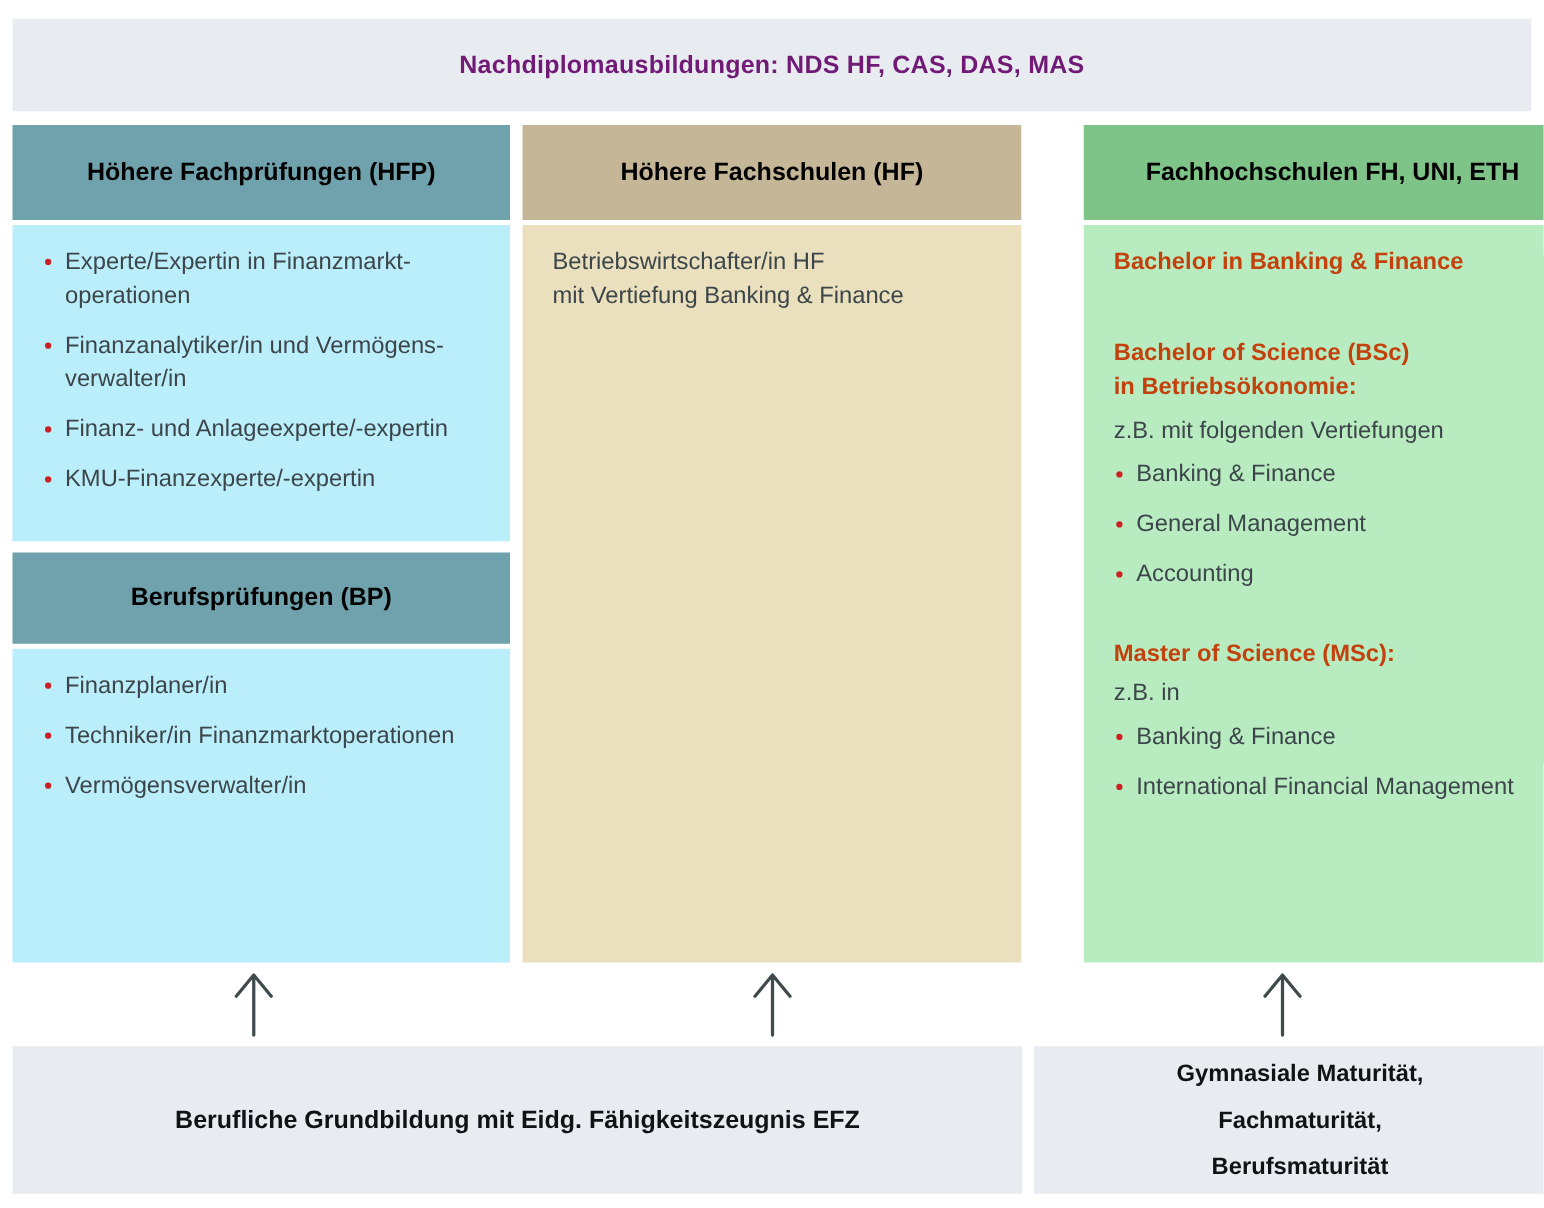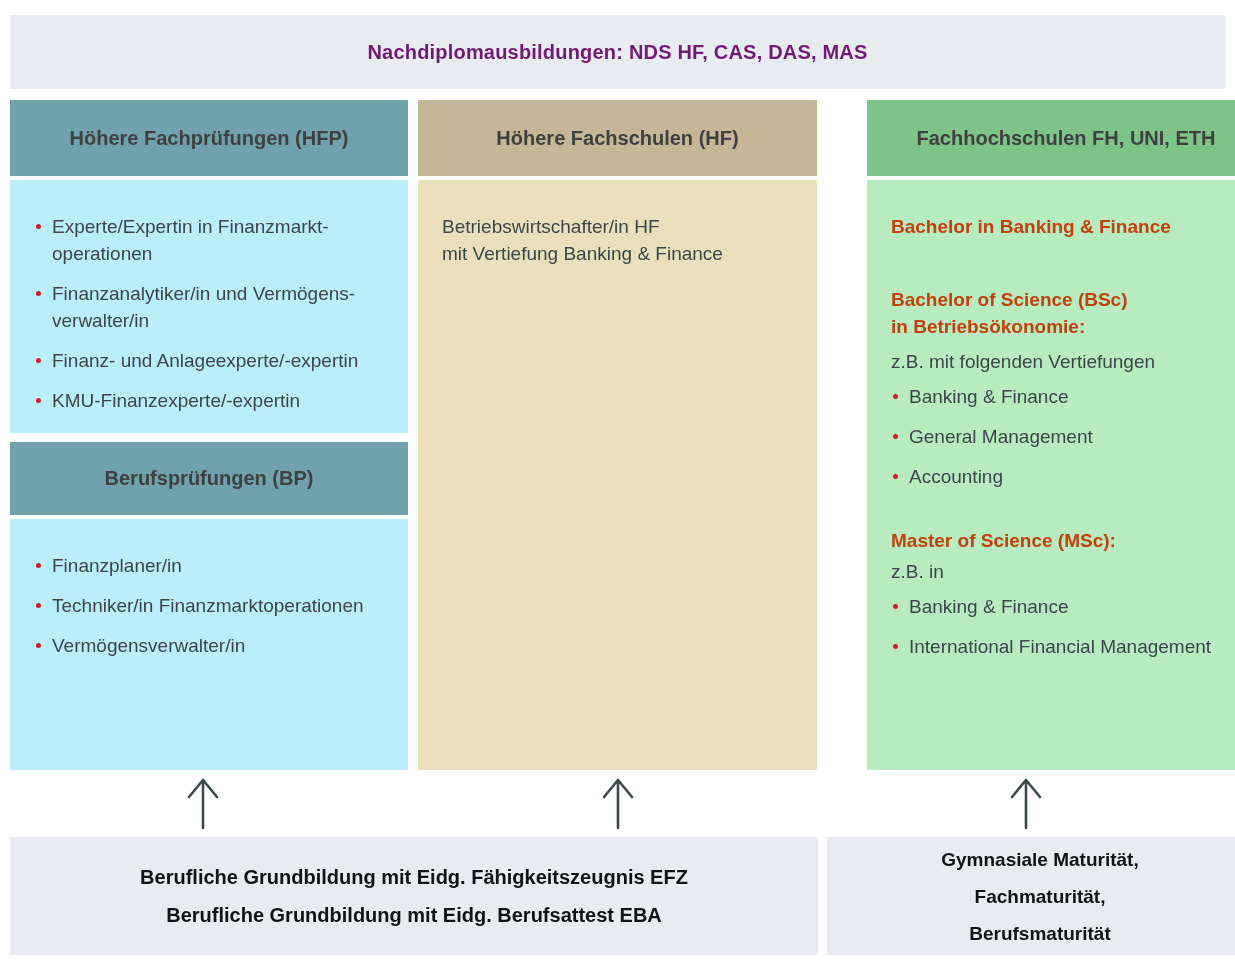--- a/index.html
+++ b/index.html
@@ -9,29 +9,29 @@
   .banner{position:absolute;left:10px;top:15px;width:1215px;height:74px;background:#e8ecf0;
     display:flex;align-items:center;justify-content:center;}
   .banner-text{font-weight:bold;font-size:20px;color:#701a75;letter-spacing:.2px;}
 
   .col{position:absolute;top:100px;display:flex;flex-direction:column;}
   .col-1{left:10px;width:398px;}
   .col-2{left:418px;width:399px;}
   .col-3{left:867px;width:398px;}
 
   .col-header{height:76px;flex:0 0 76px;display:flex;align-items:center;justify-content:center;}
-  .col-header .hdr-text{font-weight:bold;font-size:20px;color:#404040;text-align:center;}
+  .col-header .hdr-text{font-weight:bold;font-size:20px;color:#000000;text-align:center;}
   .hdr-teal{background:#6fa2ac;}
   .hdr-tan{background:#c4b696;}
   .hdr-green{background:#7ec489;}
 
   .gap4{height:4px;flex:0 0 4px;}
   .gap9{height:9px;flex:0 0 9px;}
 
-  .body-box{box-sizing:border-box;padding:33px 24px 0 24px;}
+  .body-box{box-sizing:border-box;padding:16px 24px 0 24px;}
   .bg-cyan{background:#bbeefb;}
   .bg-beige{background:#eae0bd;}
   .bg-green{background:#b8ecc0;}
 
   .body-1a{height:253px;flex:0 0 253px;}
   .bp-header{height:73px;flex:0 0 73px;}
   .body-1b{height:251px;flex:0 0 251px;}
   .body-tall{height:590px;flex:0 0 590px;}
 
   .txt{font-size:19px;line-height:27px;color:#3c464a;white-space:pre-line;}
@@ -178,21 +178,20 @@
     </svg>
   </div>
   <div class="arrow arrow-3">
     <svg viewBox="0 0 40 54" xmlns="http://www.w3.org/2000/svg">
       <path d="M20 52 L20 5 M6 21 L20 4 L34 21" fill="none" stroke="#3f4a4e" stroke-width="2.6" stroke-linecap="round" stroke-linejoin="round"></path>
     </svg>
   </div>
 
   <div class="bottom-box bottom-left">
     <div class="bb-line">Berufliche Grundbildung mit Eidg. Fähigkeitszeugnis EFZ</div>
-    <div class="bb-line">Berufliche Grundbildung mit Eidg. Berufsattest EBA</div>
   </div>
   <div class="bottom-box bottom-right">
     <div class="bb-line">Gymnasiale Maturität,</div>
     <div class="bb-line">Fachmaturität,</div>
     <div class="bb-line">Berufsmaturität</div>
   </div>
 
 </div>
 
 </body></html>

